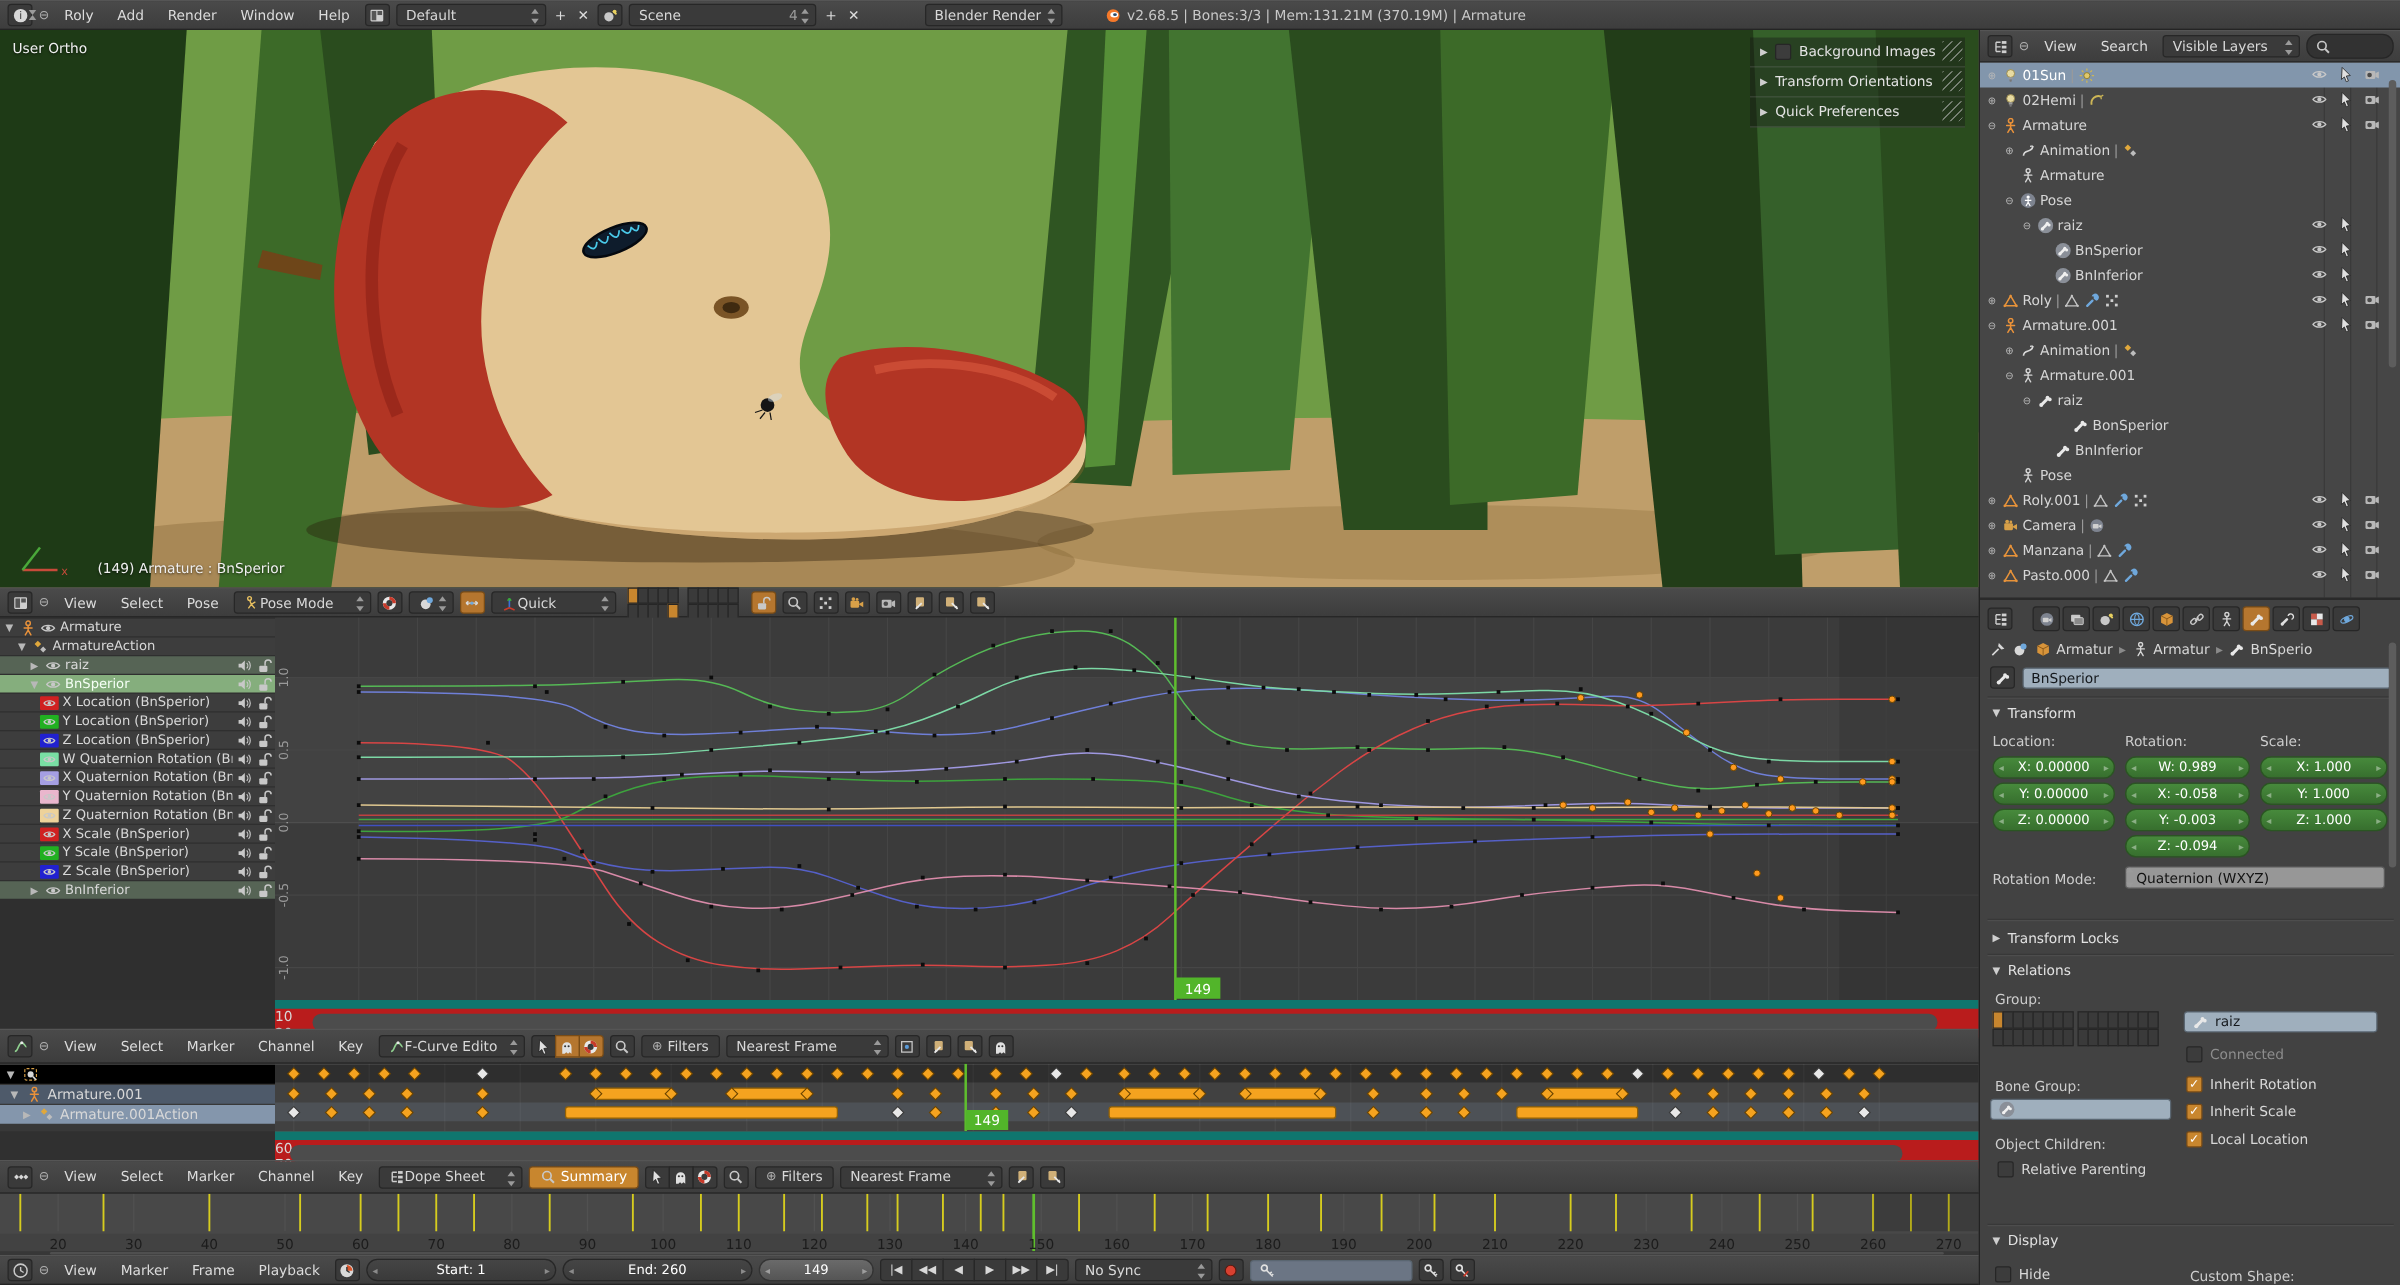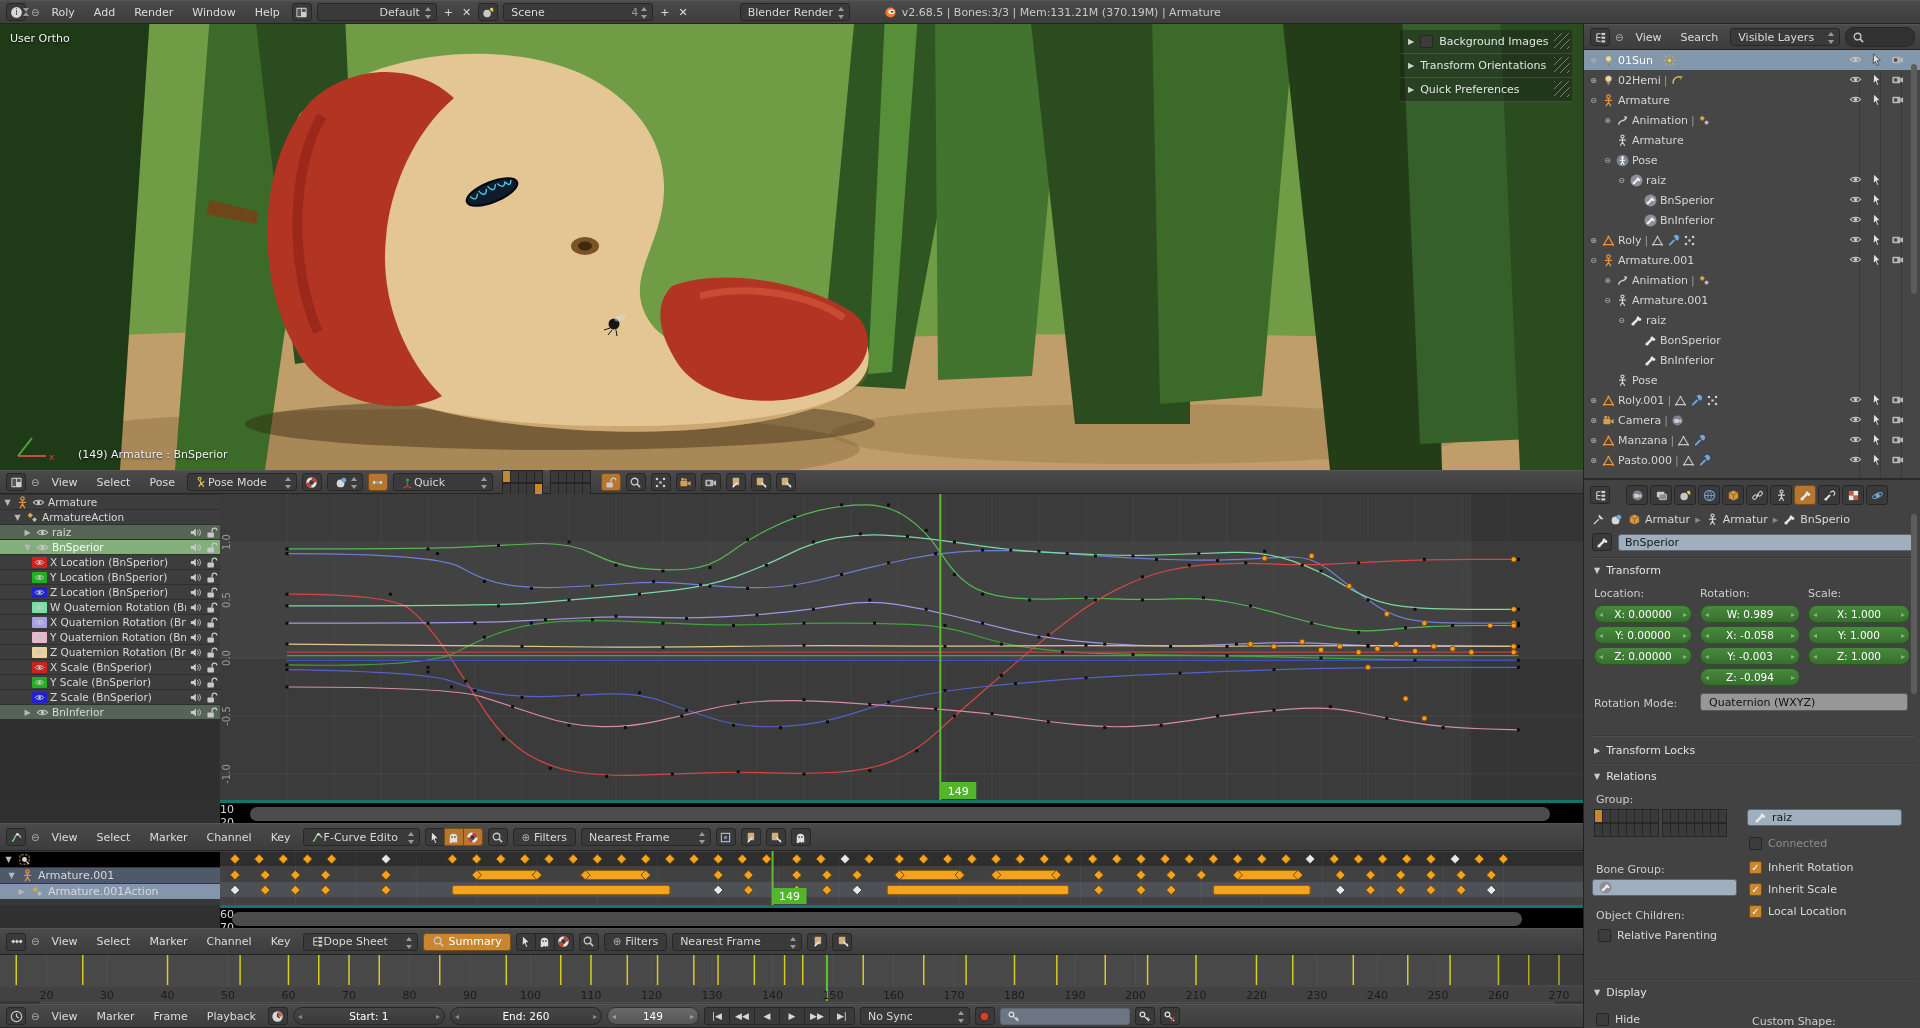--- a/index.html
+++ b/index.html
@@ -35,21 +35,21 @@
       display:flex;align-items:center;justify-content:center;color:#fff;font-size:10px;flex:0 0 auto}
   .cb.on{background:#c8862e;border-color:#7a4c16}
   
   #gchan{position:absolute;left:0;top:494px;width:220px;height:306px;background:#2f2f2f;border-right:1px solid #222;overflow:hidden}
   .chrow{display:flex;align-items:center;height:14px;margin:1px 0 0 0;background:#3d3d3d;padding:0 2px;gap:3px;overflow:hidden;white-space:nowrap}
   .chrow .lbl{overflow:hidden;text-overflow:clip;white-space:nowrap;flex:1 1 auto;font-size:10.5px}
   .chrow .sw{width:15px;height:11px;display:flex;align-items:center;justify-content:center;border-radius:1px;flex:0 0 auto}
   .chrow.dim{background:#566455}
   .chrow.sel{background:#85ae7d;color:#f6fff6}
   #gcanvas{position:absolute;left:220px;top:494px;width:1363px;height:306px;background:#3b3b3b}
-  .ruler{position:absolute;background:#000000;border-top:3px solid #0f766e;border-bottom:1px solid #2c2c2c;overflow:hidden}
+  .ruler{position:absolute;background:#b91c1c;border-top:7px solid #0f766e;border-bottom:1px solid #2c2c2c;overflow:hidden}
   .ruler .pill{position:absolute;top:4px;height:14px;background:#4c4c4c;border-radius:7px}
   
   #dchan{position:absolute;left:0;top:851px;width:220px;height:54px;background:#383838;border-right:1px solid #222;overflow:hidden}
   .drow{display:flex;align-items:center;height:15px;margin-top:1px;gap:4px;padding:0 3px;white-space:nowrap;overflow:hidden}
   #dcanvas{position:absolute;left:220px;top:851px;width:1363px;height:54px;background:#414141}
   
   #tcanvas{position:absolute;left:0;top:955px;width:1583px;height:49px;background:#484848}
   
   #right{position:absolute;left:1583px;top:24px;width:337px;height:1004px;background:#434343;border-left:1px solid #222;box-sizing:border-box}
   #ohdr{position:absolute;left:0;top:0;width:337px;height:26px}
@@ -349,21 +349,21 @@
       <div class="menu">Roly</div>
       <div class="menu">Add</div>
       <div class="menu">Render</div>
       <div class="menu">Window</div>
       <div class="menu">Help</div>
       <div class="ibtn">
         <svg class="ic">
           <use href="#i-screen"></use>
         </svg>
       </div>
-      <div class="dd" style="width: 120px; justify-content: flex-end;">
+      <div class="dd" style="width: 120px;">
         <div style="overflow: hidden;">Default</div>
         <span class="updn"></span>
       </div>
       <div class="menu" style="padding: 0px 2px;">+</div>
       <div class="menu" style="padding: 0px 2px;">✕</div>
       <div class="ibtn">
         <svg class="ic">
           <use href="#i-sceneball"></use>
         </svg>
       </div>
@@ -1686,21 +1686,21 @@
           </svg>
           <div>Armature.001</div>
         </div>
         <div class="orow" style="padding-left: 32px;">
           <div class="exp">⊖</div>
           <svg class="ic">
             <use href="#i-bone"></use>
           </svg>
           <div>raiz</div>
         </div>
-        <div class="orow" style="padding-left: 46px;">
+        <div class="orow" style="padding-left: 46px; margin-left: 14px;">
           <div class="exp"></div>
           <svg class="ic">
             <use href="#i-bone"></use>
           </svg>
           <div>BonSperior</div>
         </div>
         <div class="orow" style="padding-left: 46px;">
           <div class="exp"></div>
           <svg class="ic">
             <use href="#i-bone"></use>

